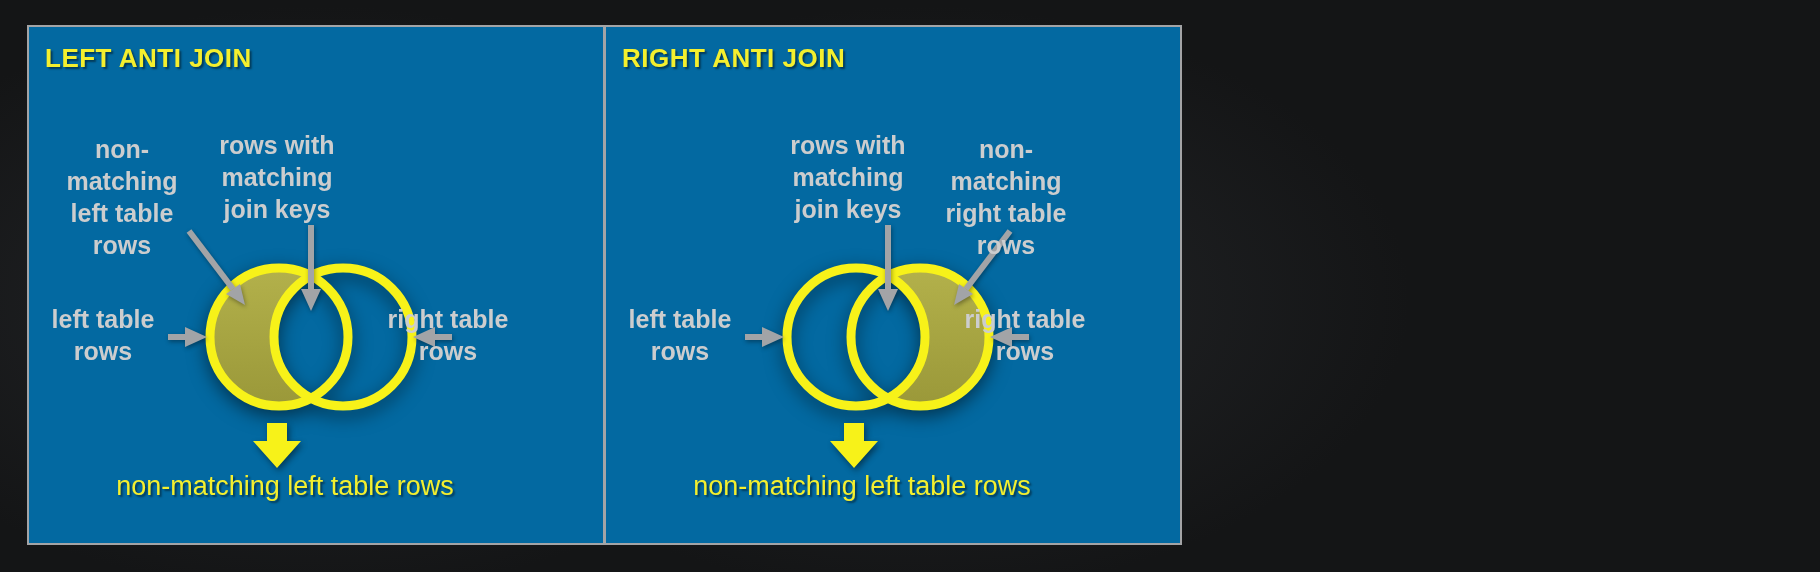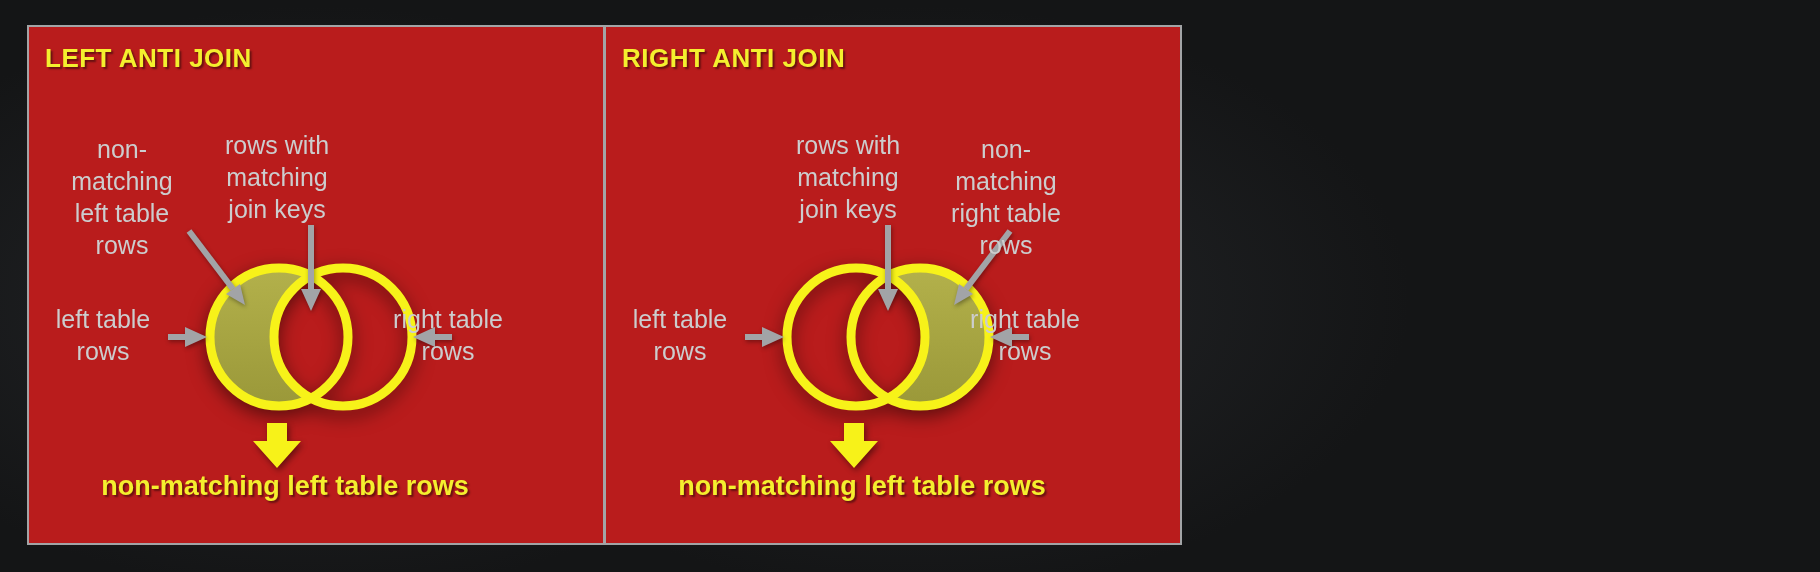--- a/index.html
+++ b/index.html
@@ -14,21 +14,21 @@
       #141516;
     font-family: "Liberation Sans", sans-serif;
   }
 
   .panel {
     position: absolute;
     top: 25px;
     width: 578px;
     height: 520px;
     box-sizing: border-box;
-    background: #b91c1c;
+    background: #0369a1;
     border: 2px solid #a3a4a6;
   }
   .panel-left  { left: 27px; }
   .panel-right { left: 604px; }
 
   .panel-title {
     position: absolute;
     left: 16px;
     top: 16px;
     font-size: 26px;
@@ -51,35 +51,36 @@
   .down-g  { filter: drop-shadow(2px 3px 3px rgba(0,0,0,0.45)); }
 
   .lbl {
     position: absolute;
     transform: translateX(-50%);
     color: #cccdce;
     font-size: 25px;
     line-height: 32px;
     text-align: center;
     white-space: pre-line;
+    font-weight: bold;
   }
   .panel-left  .lbl-nonmatching { left: 93px;  top: 106px; }
   .panel-left  .lbl-matching    { left: 248px; top: 102px; }
   .panel-right .lbl-matching    { left: 242px; top: 102px; }
   .panel-right .lbl-nonmatching { left: 400px; top: 106px; }
   .lbl-left-table  { left: 74px;  top: 276px; }
   .lbl-right-table { left: 419px; top: 276px; }
 
   .caption {
     position: absolute;
     left: 256px;
     top: 444px;
     transform: translateX(-50%);
     font-size: 27px;
-    font-weight: bold;
+    font-weight: normal;
     color: #f4ef2e;
     white-space: nowrap;
     text-shadow: 2px 2px 2px rgba(0,0,0,0.45);
   }
 </style>
 </head>
 <body>
 
 <div class="panel panel-left">
   <svg class="venn-svg" viewBox="0 0 574 516">

